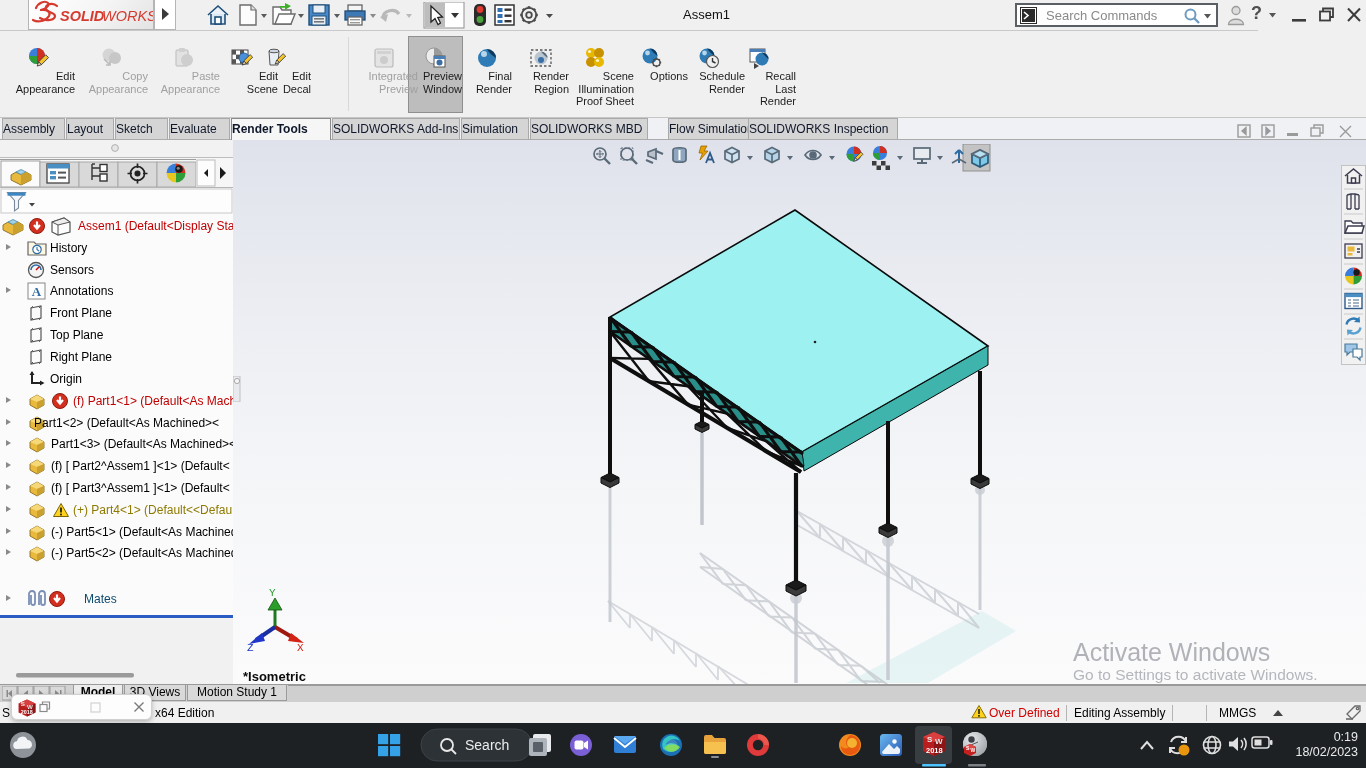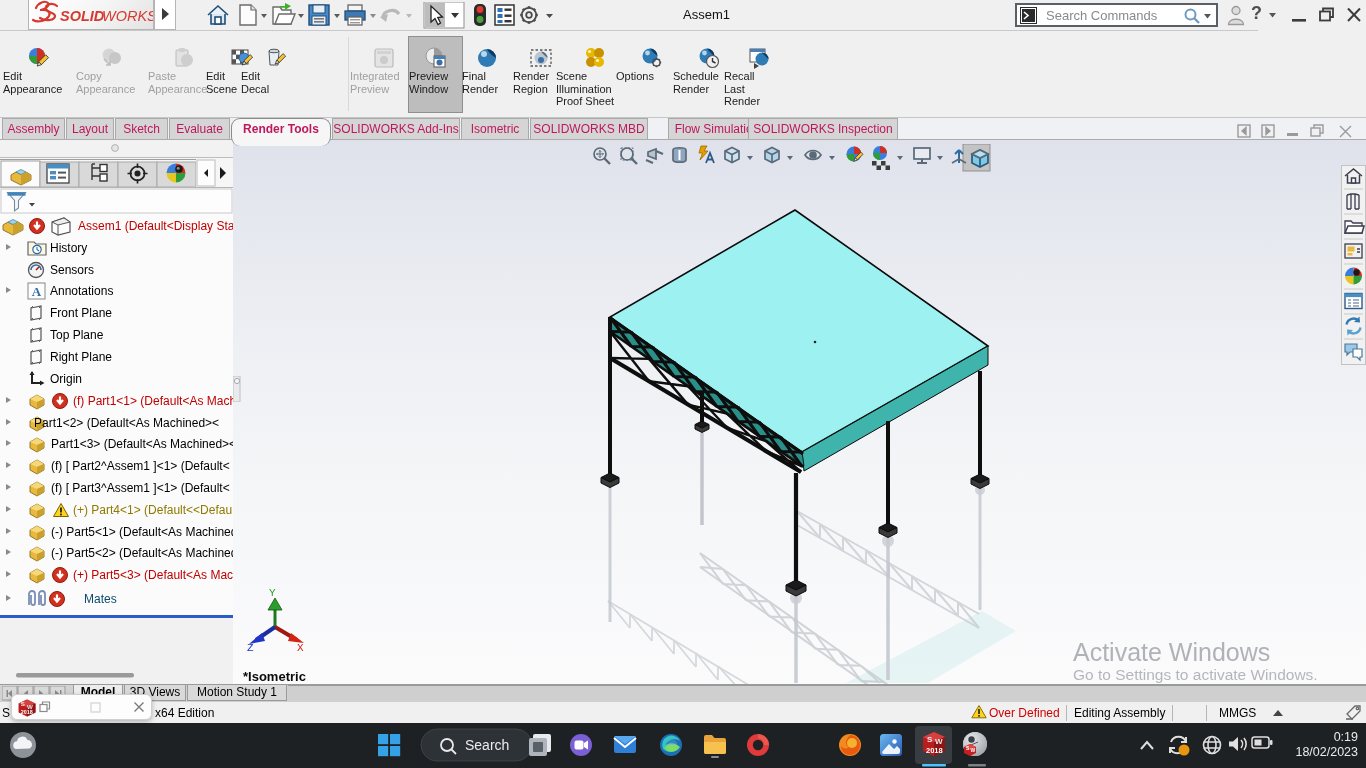--- a/index.html
+++ b/index.html
@@ -5,28 +5,28 @@
 * { margin:0; padding:0; box-sizing:border-box; }
 html,body { width:1366px; height:768px; overflow:hidden; font-family:"Liberation Sans",sans-serif; }
 #app { position:relative; width:1366px; height:768px; background:#f0f0f0; }
 .abs { position:absolute; }
 
 #titlebar { position:absolute; left:0; top:0; width:1258px; height:31px; background:#f0f0f0; border-bottom:1px solid #c9c9c9; }
 #logo { position:absolute; left:28px; top:0; width:126px; height:30px; background:linear-gradient(135deg,#ffffff 0%,#f4f4f4 55%,#e3e3e3 100%); border:1px solid #b5b5b5; border-top:none; }
 #logoarrow { position:absolute; left:154px; top:0; width:22px; height:30px; background:#fff; border:1px solid #b5b5b5; border-top:none; }
 
 #ribbon { position:absolute; left:0; top:31px; width:1366px; height:87px; background:#f0f0f0; border-bottom:1px solid #c6c6c6; }
-.rb { position:absolute; top:0; height:86px; text-align:left; }
+.rb { position:absolute; top:0; height:86px; text-align:right; }
 .rb .lbl { position:absolute; top:39px; width:100%; font-size:11px; line-height:12.5px; color:#1c1c1c; }
 .rb.dis .lbl { color:#a0a0a0; }
 .ric { position:absolute; top:16px; left:50%; transform:translateX(-50%); width:22px; height:22px; }
 
 #tabrow { position:absolute; left:0; top:118px; width:1366px; height:22px; background:#f0f1f4; border-bottom:1px solid #ababab; }
-.ctab { position:absolute; top:0; height:21px; background:#d5d5d5; border:1px solid #a9a9a9; border-bottom:none; font-size:12px; color:#be185d; text-align:center; line-height:20px; }
-.ctab.active { background:#f6f6f6; font-weight:bold; border-color:#8a8a8a; height:28px; z-index:2;border-radius:9px; }
+.ctab { position:absolute; top:0; height:21px; background:#d5d5d5; border:1px solid #a9a9a9; border-bottom:none; font-size:12px; color:#0f172a; text-align:left; line-height:20px; }
+.ctab.active { background:#f6f6f6; font-weight:bold; border-color:#8a8a8a; height:22px; z-index:2; }
 
 #panel { position:absolute; left:0; top:140px; width:233px; height:543px; background:#f6f6f6; border-right:1px solid #b9b9b9; }
 .trow { position:absolute; left:0; width:233px; height:20px; font-size:12px; white-space:nowrap; overflow:hidden; color:#000; }
 .trow span.t { position:absolute; top:3px; }
 .exp { position:absolute; left:6px; top:6px; width:0; height:0; border-left:5px solid #8a8a8a; border-top:3.5px solid transparent; border-bottom:3.5px solid transparent; }
 
 #modeltabs { position:absolute; left:0; top:684px; width:1366px; height:17px; background:#d2d2d2; border-top:1px solid #9a9a9a; }
 #statusbar { position:absolute; left:0; top:701px; width:1366px; height:22px; background:#f0f0f0; border-top:1px solid #cfcfcf; font-size:12px; }
 #taskbar { position:absolute; left:0; top:723px; width:1366px; height:45px; background:#1d2124; }
 .sep { position:absolute; top:3px; width:1px; height:16px; background:#b5b5b5; }
@@ -531,21 +531,21 @@
         <div class="lbl">Recall<br>Last<br>Render</div>
       </div>
 </div>
 <div id="tabrow">
  <div class="ctab" style="left:2px;width:63px">Assembly</div>
  <div class="ctab" style="left:66px;width:48px">Layout</div>
  <div class="ctab" style="left:115px;width:53px">Sketch</div>
  <div class="ctab" style="left:169px;width:61px">Evaluate</div>
  <div class="ctab active" style="left:231px;width:100px">Render Tools</div>
  <div class="ctab" style="left:332px;width:128px">SOLIDWORKS Add-Ins</div>
- <div class="ctab" style="left:461px;width:68px">Isometric</div>
+ <div class="ctab" style="left:461px;width:68px">Simulation</div>
  <div class="ctab" style="left:530px;width:118px">SOLIDWORKS MBD</div>
  <div class="ctab" style="left:668px;width:98px">Flow Simulation</div>
  <div class="ctab" style="left:748px;width:150px">SOLIDWORKS Inspection</div>
  <svg class="abs" style="left:1237px;top:6px" width="122" height="14" viewBox="0 0 122 14">
   <g stroke="#9a9a9a" stroke-width="1.4" fill="none">
    <rect x="1" y="1" width="12" height="12"></rect>
           <path d="M9 3.5 L5 7 L9 10.5 Z" fill="#9a9a9a"></path>
    <rect x="25" y="1" width="12" height="12"></rect>
           <path d="M29 3.5 L33 7 L29 10.5 Z" fill="#9a9a9a"></path>
    <rect x="50" y="9" width="11" height="3" fill="#9a9a9a" stroke="none"></rect>
@@ -767,30 +767,20 @@
           <use href="#particon" transform="translate(2,0)"></use>
         </svg>
         <span class="t" style="left:51px">(-) Part5&lt;1&gt; (Default&lt;As Machined</span>
       </div>
  <div class="trow" style="top:403px">
         <i class="exp"></i>
         <svg class="abs" style="left:26px;top:0" width="24" height="20">
           <use href="#particon" transform="translate(2,0)"></use>
         </svg>
         <span class="t" style="left:51px">(-) Part5&lt;2&gt; (Default&lt;As Machined</span>
-      </div>
- <div class="trow" style="top:425px">
-        <i class="exp"></i>
-        <svg class="abs" style="left:26px;top:0" width="44" height="20">
-          <use href="#particon" transform="translate(2,0)"></use>
-          <g transform="translate(26,2)">
-            <use href="#redbadge"></use>
-          </g>
-        </svg>
-        <span class="t" style="left:73px;color:#c00000">(+) Part5&lt;3&gt; (Default&lt;As Mac</span>
       </div>
  <div class="trow" style="top:449px">
         <i class="exp"></i>
         <svg class="abs" style="left:25px;top:0" width="42" height="20">
           <g fill="none" stroke="#7a8fb5" stroke-width="1.8">
             <path d="M4 16 L4 5 a3 3 0 0 1 6 0 L10 14 a2 2 0 0 1 -4 0 L6 6"></path>
             <path d="M14 16 L14 5 a3 3 0 0 1 6 0 L20 14 a2 2 0 0 1 -4 0 L16 6"></path>
           </g>
           <g transform="translate(24,2)">
             <use href="#redbadge"></use>

